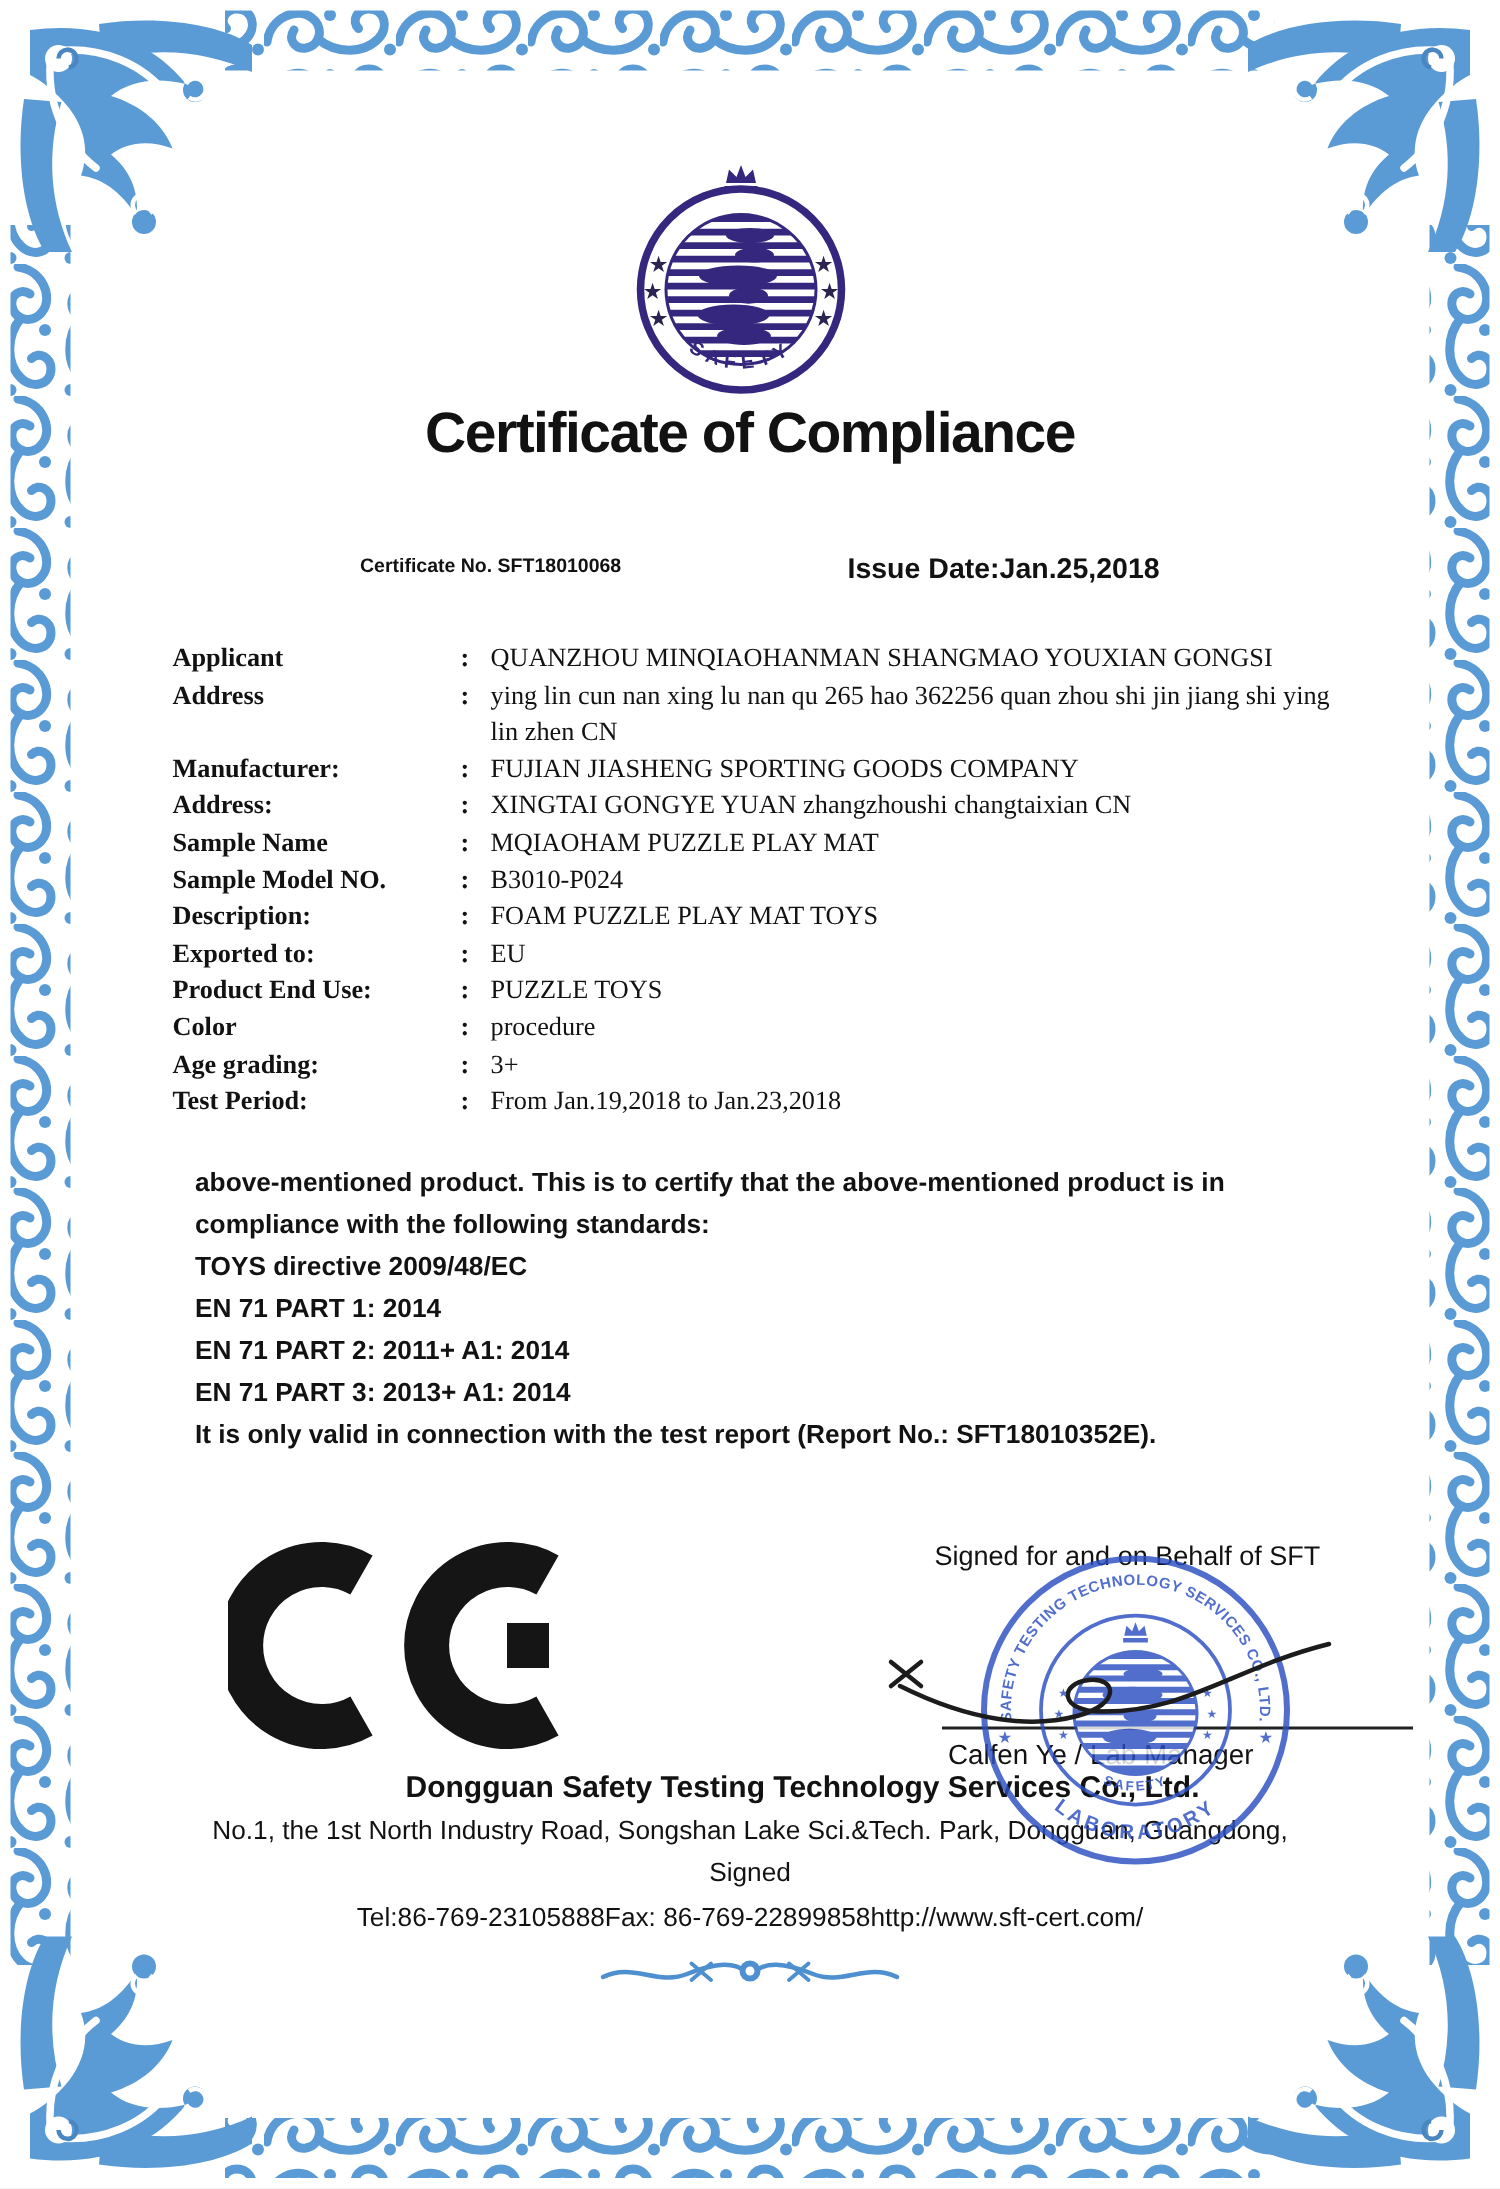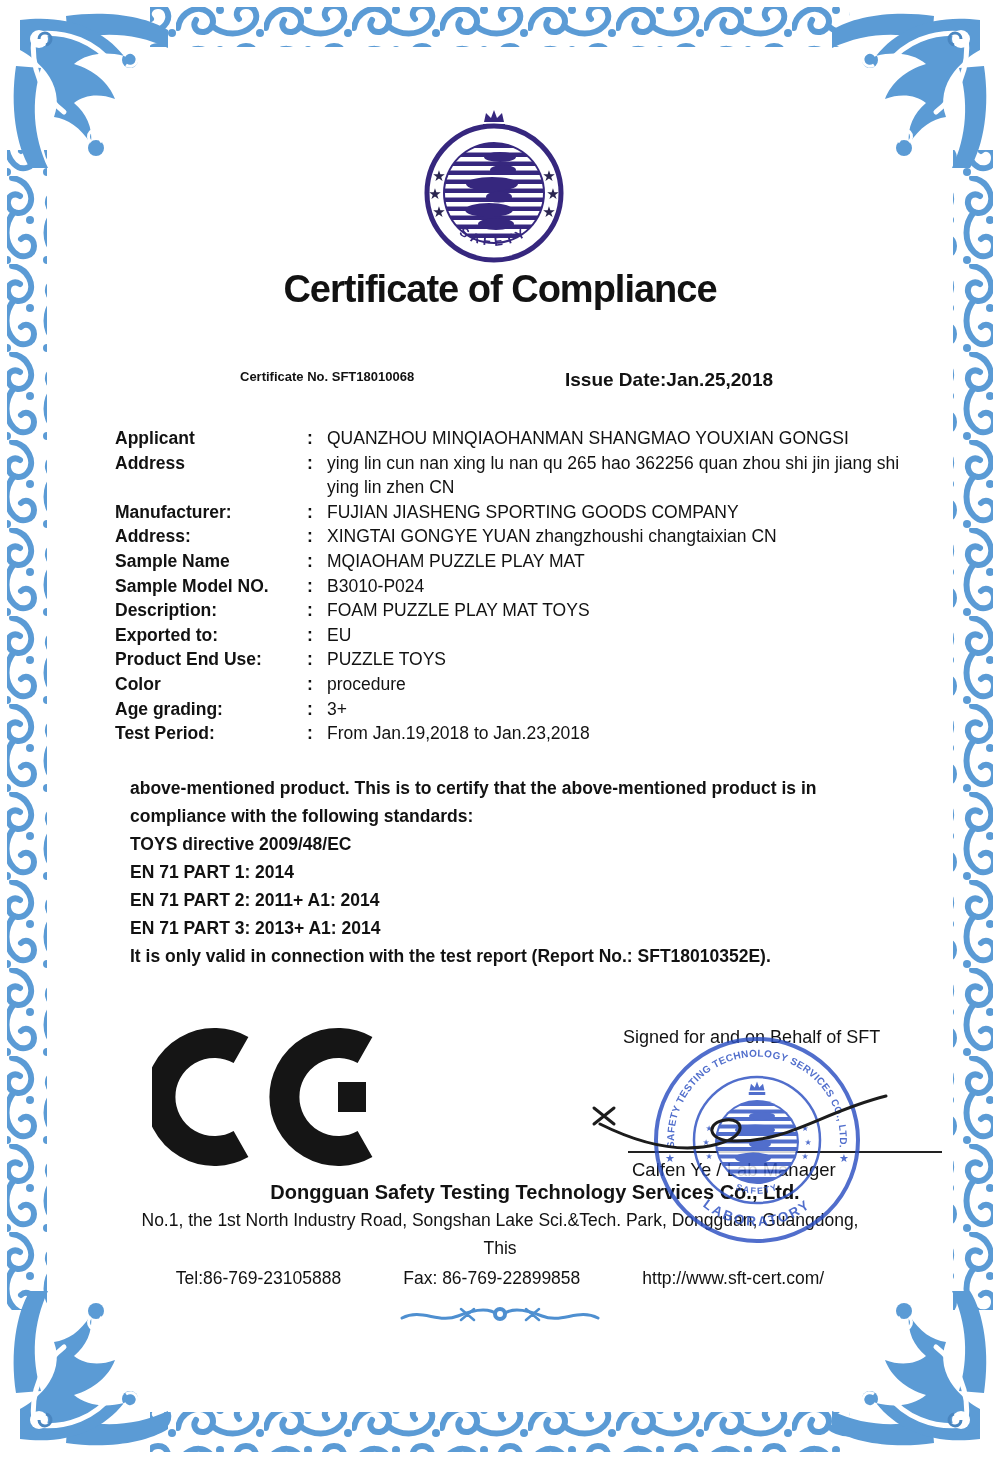--- a/index.html
+++ b/index.html
@@ -6,38 +6,38 @@
   .page{position:relative;width:1000px;height:1459px;background:#ffffff;margin:0 auto;
         font-family:"Liberation Sans",sans-serif;color:#121212;overflow:hidden;}
   svg{display:block;}
   .border-svg{position:absolute;left:0;top:0;z-index:0;}
   .logo-svg{position:absolute;left:404px;top:98px;z-index:1;}
   .title{position:absolute;left:0;top:268px;width:1000px;margin:0;text-align:center;
          font-size:38px;font-weight:bold;letter-spacing:-1px;z-index:1;}
   .cert-no{position:absolute;left:240px;top:369px;font-size:13px;font-weight:bold;z-index:1;}
   .issue-date{position:absolute;left:565px;top:369px;font-size:19px;font-weight:bold;z-index:1;}
   .fields{position:absolute;left:115px;top:426px;width:790px;z-index:1;}
-  .frow{display:flex;align-items:flex-start;font-size:17.5px;line-height:24.6px;}
+  .frow{display:flex;align-items:flex-start;font-size:17.5px;line-height:24.6px;font-family:Liberation Serif, serif;}
   .flabel{width:192px;flex:none;font-weight:bold;}
   .fcolon{width:20px;flex:none;font-weight:bold;}
   .fvalue{width:575px;}
   .statement{position:absolute;left:130px;top:774px;width:760px;z-index:1;}
   .sline{font-size:17.5px;font-weight:bold;line-height:28px;white-space:nowrap;}
   .ce-svg{position:absolute;left:152px;top:1020px;z-index:1;}
   .signed-for{position:absolute;left:623px;top:1027px;font-size:18px;z-index:1;}
   .sig-line{position:absolute;left:628px;top:1151px;width:314px;height:2px;background:#222;z-index:1;}
   .signatory{position:absolute;left:632px;top:1159px;font-size:18.5px;z-index:1;}
   .stamp-svg{position:absolute;left:645px;top:1028px;opacity:.82;z-index:2;}
   .scrawl-svg{position:absolute;left:0;top:0;z-index:3;pointer-events:none;}
   .company{position:absolute;left:35px;top:1181px;width:1000px;text-align:center;
            font-size:20px;font-weight:bold;z-index:1;}
   .addr1{position:absolute;left:0;top:1210px;width:1000px;text-align:center;font-size:17.5px;z-index:1;}
   .addr2{position:absolute;left:0;top:1238px;width:1000px;text-align:center;font-size:17.5px;z-index:1;}
   .contact{position:absolute;left:0;top:1268px;width:1000px;display:flex;justify-content:center;
-           gap:62px;font-size:17.5px;z-index:1;}
+           font-size:17.5px;z-index:1;}
   .divider-svg{position:absolute;left:398px;top:1300px;z-index:1;}
 </style>
 </head>
 <body>
 
 <div class="page">
 
   <svg class="border-svg" width="1000" height="1459" viewBox="0 0 1000 1459">
     <defs>
       <g id="swirlTile">
@@ -275,21 +275,21 @@
 
   <svg class="scrawl-svg" width="1000" height="1459" viewBox="0 0 1000 1459">
     <g fill="none" stroke="#1c1c1c" stroke-width="3" stroke-linecap="round">
       <path d="M594 1108 l20 16 M614 1108 l-20 16"></path>
       <path d="M600 1124 C 648 1148 688 1152 718 1144 C 748 1136 744 1118 726 1120 C 706 1122 706 1141 734 1141 C 790 1142 822 1112 886 1096"></path>
     </g>
   </svg>
 
   <div class="company">Dongguan Safety Testing Technology Services Co., Ltd.</div>
   <div class="addr1">No.1, the 1st North Industry Road, Songshan Lake Sci.&amp;Tech. Park, Dongguan, Guangdong,</div>
-  <div class="addr2">This</div>
+  <div class="addr2">Signed</div>
 
   <div class="contact">
     <span>Tel:86-769-23105888</span>
     <span>Fax: 86-769-22899858</span>
     <span>http://www.sft-cert.com/</span>
   </div>
 
   <svg class="divider-svg" width="204" height="30" viewBox="0 0 204 30">
     <g stroke="#4e8fd0" fill="none" stroke-width="3" stroke-linecap="round">
       <path d="M4 18 C24 8 40 24 60 16 S 92 8 100 15"></path>

